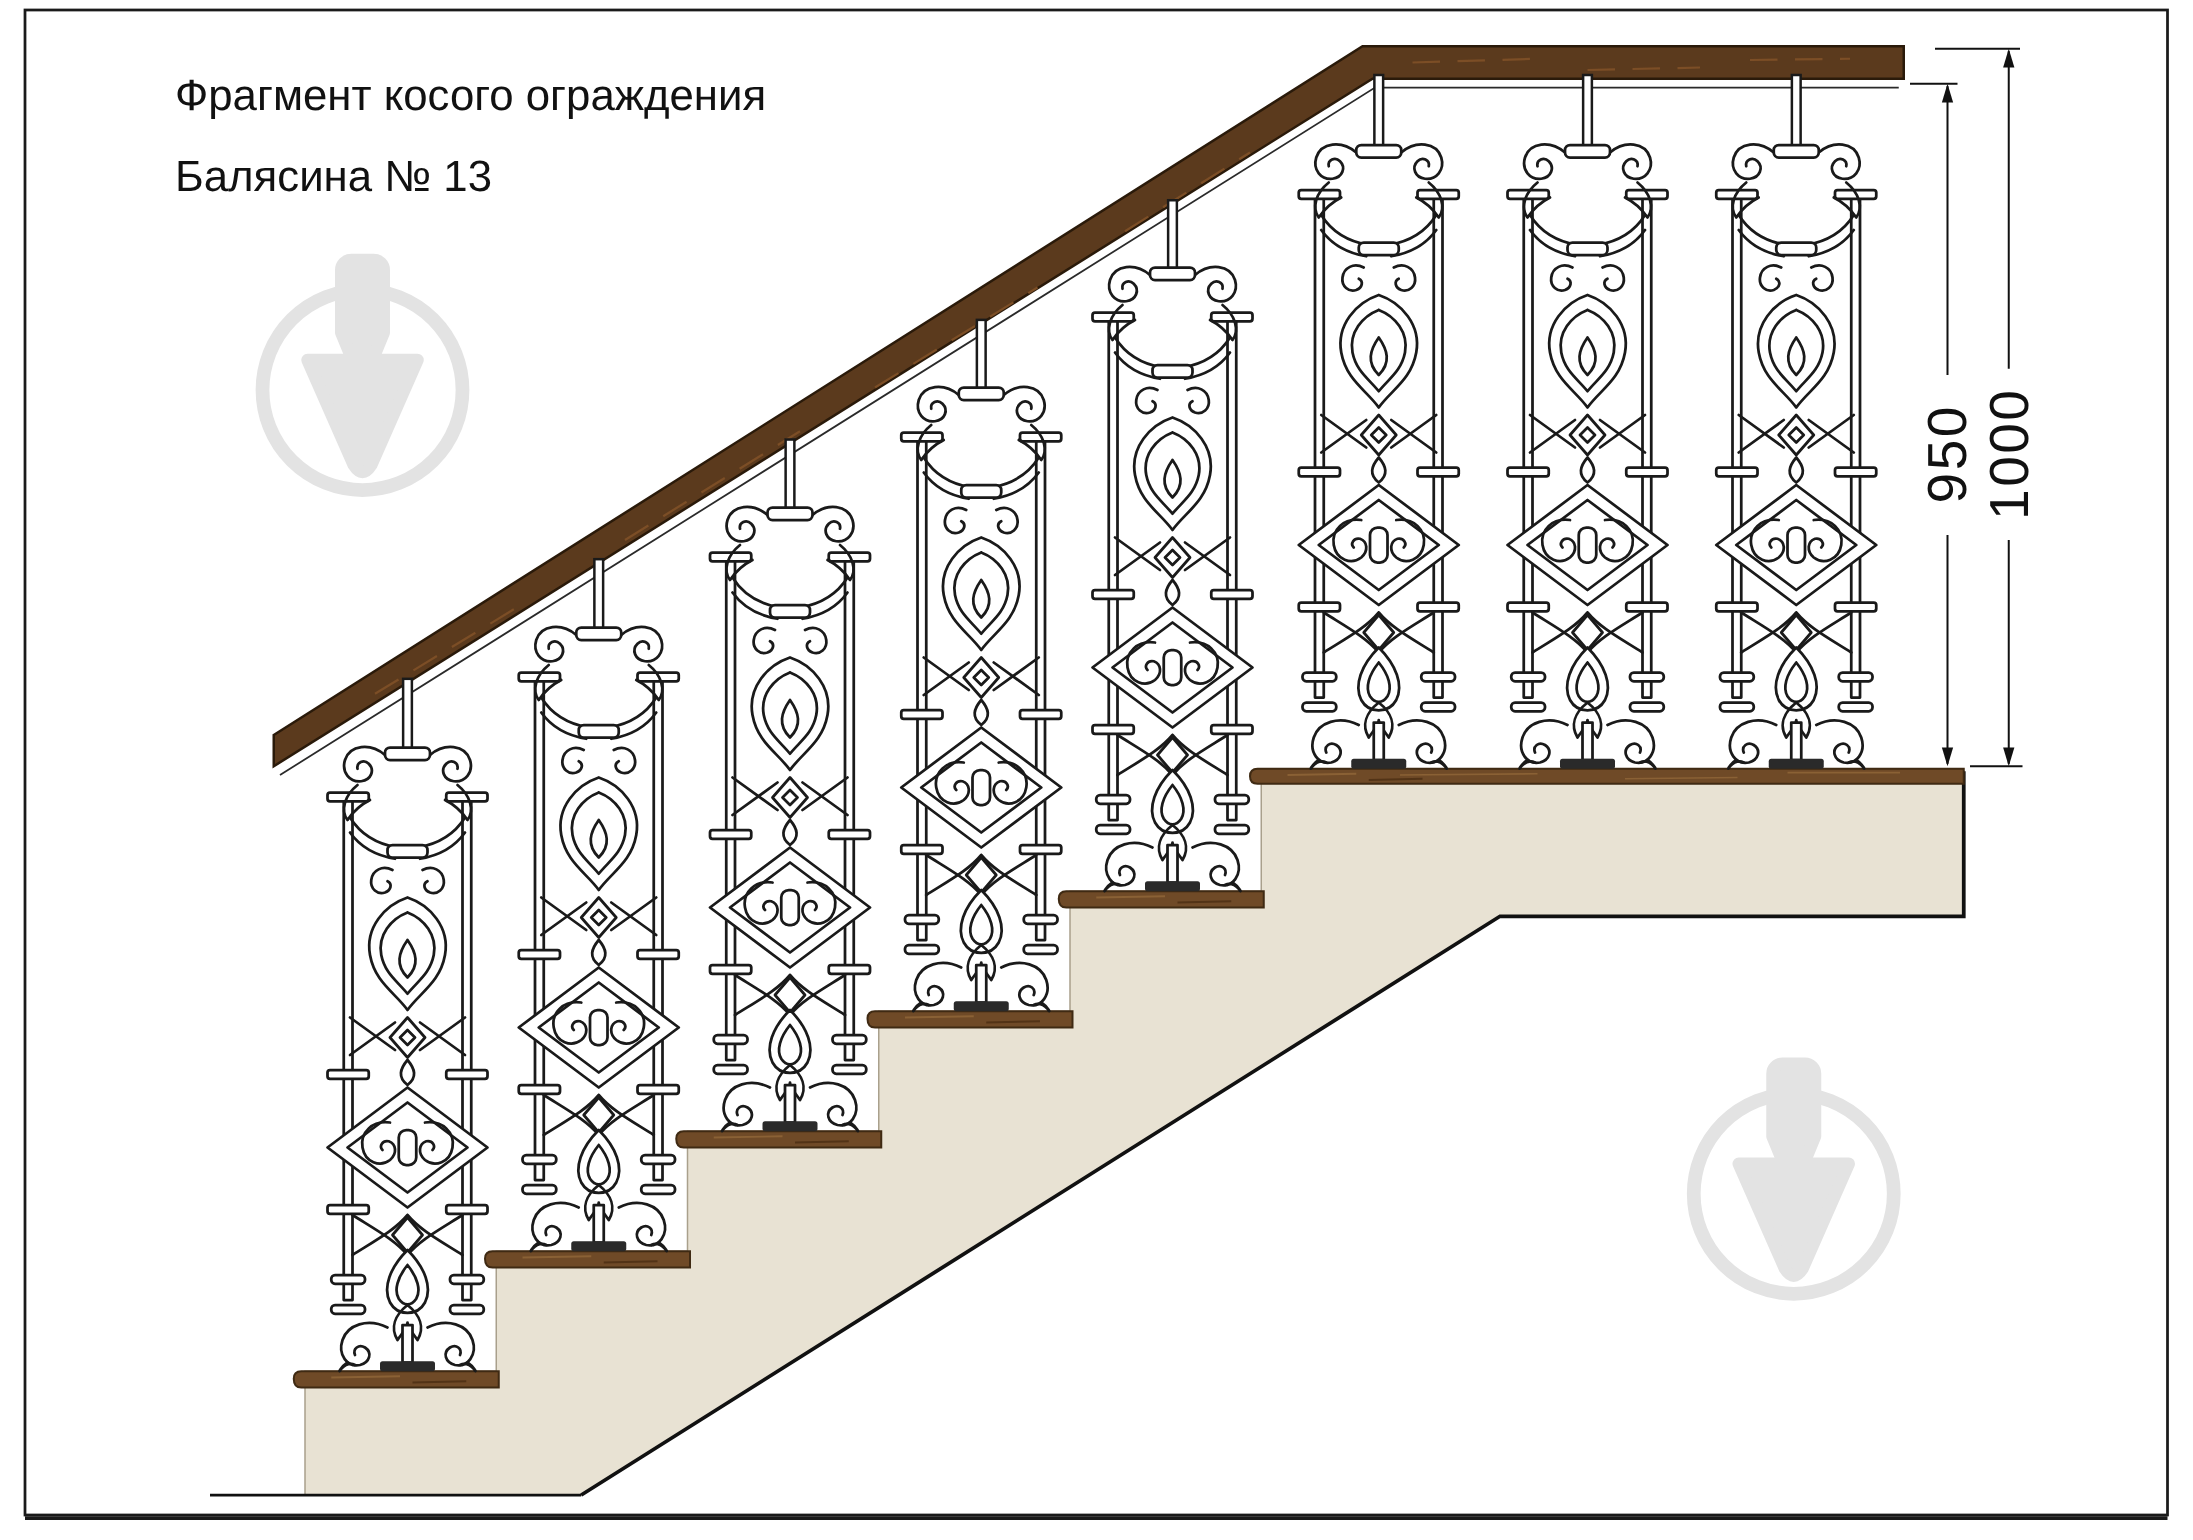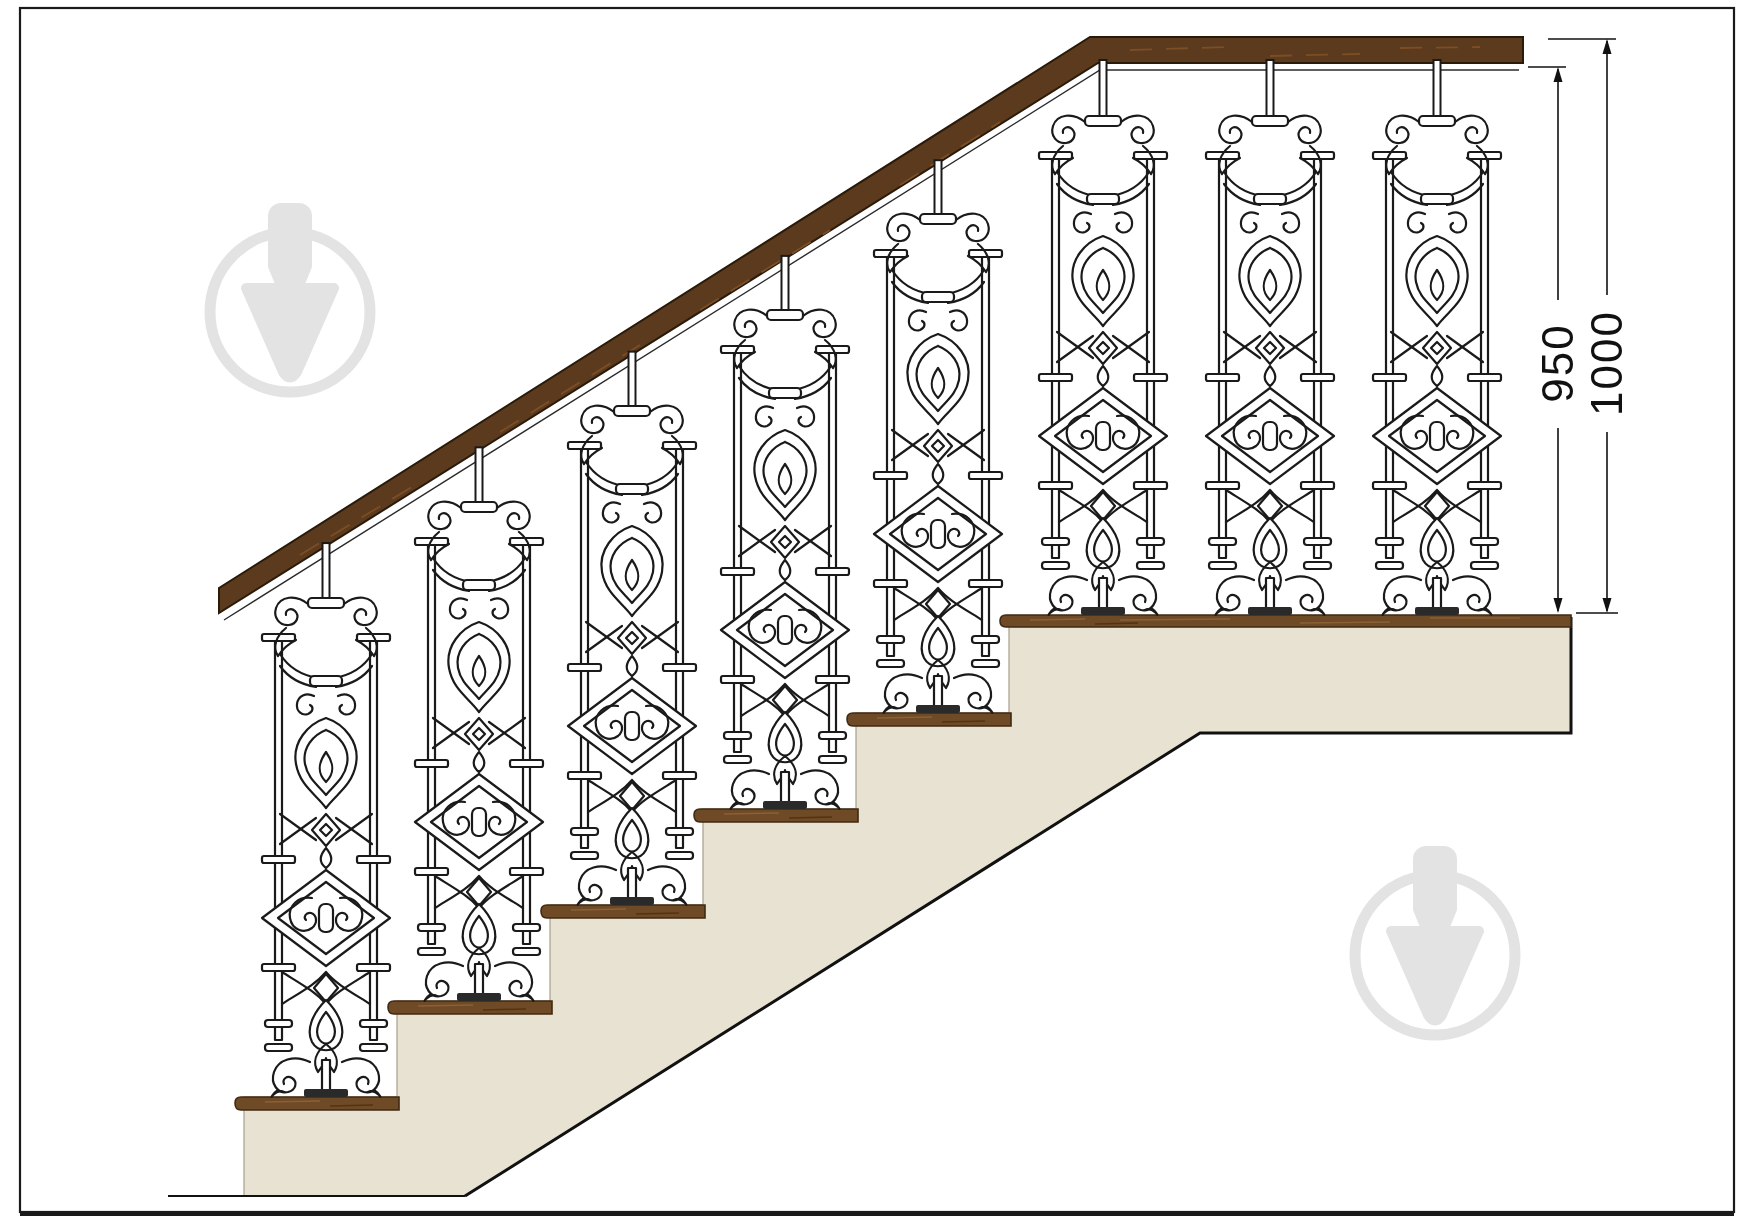--- a/index.html
+++ b/index.html
@@ -187,13 +187,17 @@
           <line x1="1607" y1="432" x2="1607" y2="611"></line>
           <polygon points="1607,39 1602.5,54 1611.5,54" fill="#111111" stroke="none"></polygon>
           <polygon points="1607,613 1602.5,598 1611.5,598" fill="#111111" stroke="none"></polygon>
           <text x="1622" y="363" fill="#111111" stroke="none" font-size="44" letter-spacing="2" text-anchor="middle" font-family="&quot;Liberation Sans&quot;, sans-serif" transform="rotate(-90 1622 363)">1000</text>
         </g>
       </g>
       <rect x="20" y="8" width="1714" height="1204" fill="none" stroke="#1a1a1a" stroke-width="2.2"></rect>
       <line x1="20" y1="1214.5" x2="1734" y2="1214.5" stroke="#1a1a1a" stroke-width="3"></line>
     </svg>
 
+  <div class="title-block">
+    <div class="title-line1">Фрагмент косого ограждения</div>
+    <div class="title-line2">Балясина № 13</div>
+  </div>
 </div>
 
 </body></html>

